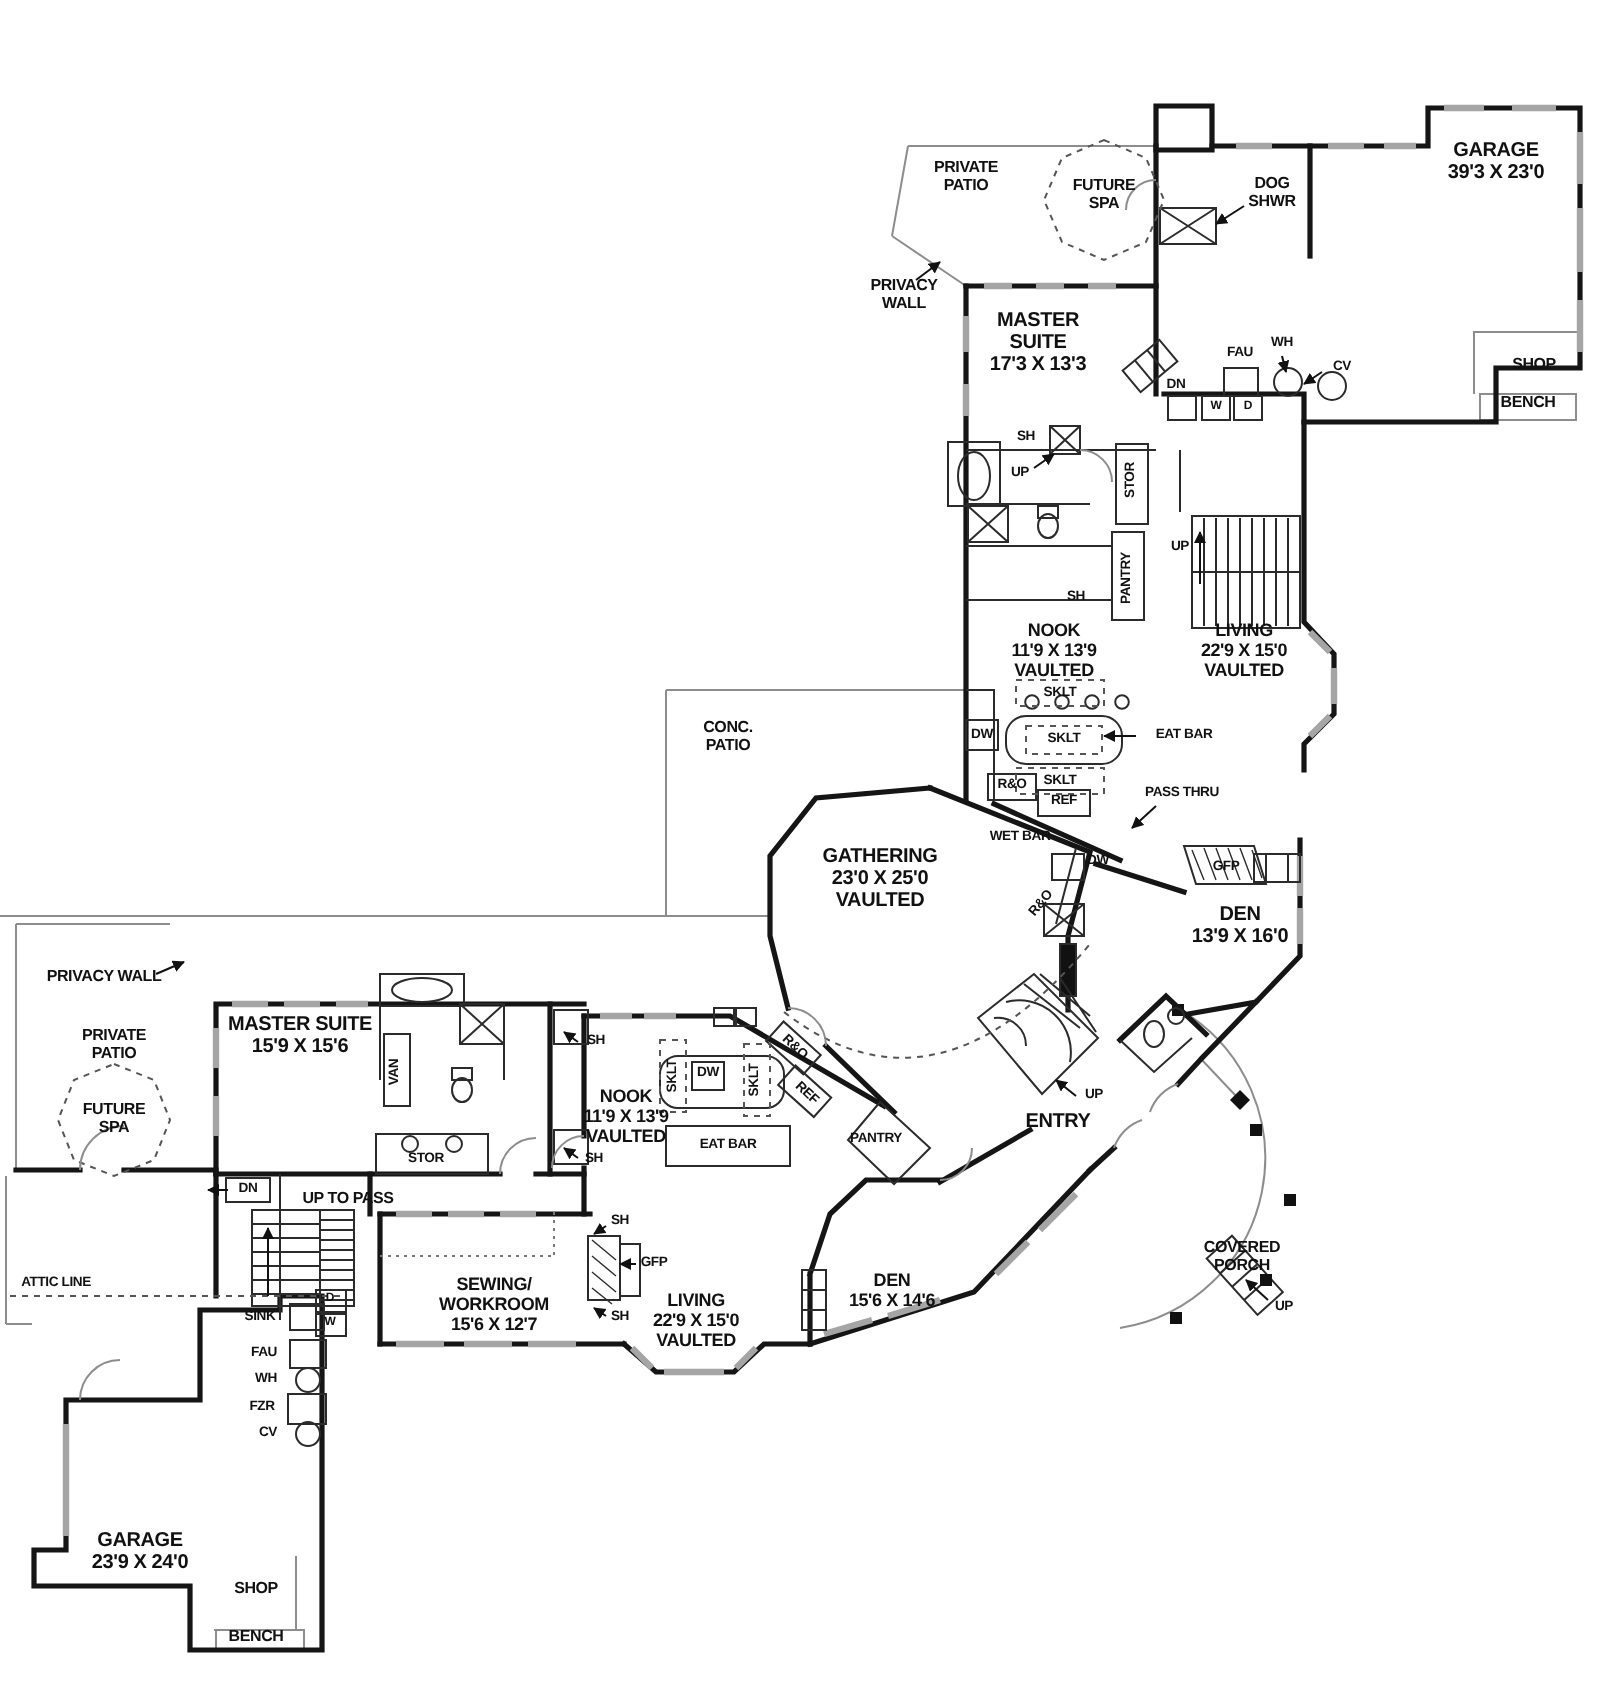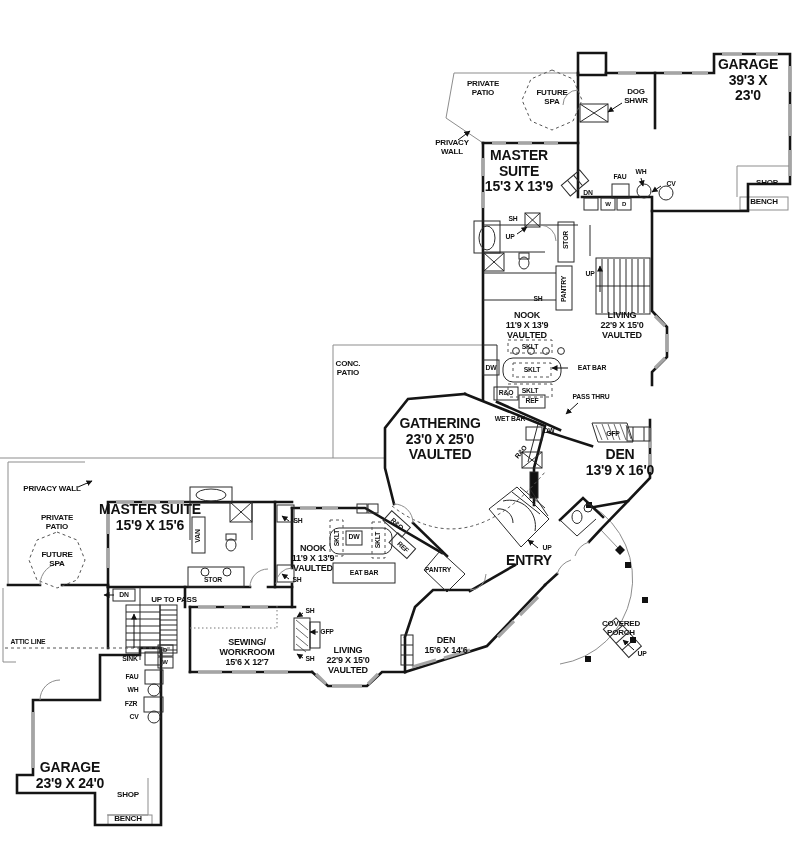--- a/index.html
+++ b/index.html
@@ -1,21 +1,21 @@
 <!DOCTYPE html>
 <html><head>
 <meta charset="utf-8">
 <style>
   html,body{margin:0;padding:0;background:#fff;}
   #plan{position:relative;width:800px;height:850px;background:#ffffff;overflow:hidden;
         font-family:"Liberation Sans",sans-serif;}
   #plan svg{position:absolute;left:0;top:0;}
   .lbl{position:absolute;transform:translate(-50%,-50%);font:bold 8px/1.12 "Liberation Sans",sans-serif;
        color:#111;text-align:center;white-space:pre-line;letter-spacing:-0.2px;pointer-events:none;}
-  .big{font-size:14px;}
+  .big{font-size:10px;}
   .med{font-size:9px;}
   .small{font-size:6.8px;}
   .tiny{font-size:6px;}
   .r90{transform:translate(-50%,-50%) rotate(-90deg);}
   .r45{transform:translate(-50%,-50%) rotate(43deg);}
   .rm50{transform:translate(-50%,-50%) rotate(-50deg);}
   
   .w{stroke:#151515;stroke-width:2.6;fill:none;stroke-linecap:square;}
   .t{stroke:#2b2b2b;stroke-width:1;fill:none;}
   .tg{stroke:#8d8d8d;stroke-width:1;fill:none;}
@@ -266,21 +266,21 @@
 <div class="lbl" style="left:552px;top:98px">FUTURE
 SPA</div>
 <div class="lbl" style="left:636px;top:97px">DOG
 SHWR</div>
 <div class="lbl big" style="left:748px;top:81px">GARAGE
 39'3 X 23'0</div>
 <div class="lbl" style="left:452px;top:148px">PRIVACY
 WALL</div>
 <div class="lbl big" style="left:519px;top:172px">MASTER
 SUITE
-15'3 X 13'9</div>
+17'3 X 13'3</div>
 <div class="lbl small" style="left:588px;top:193px">DN</div>
 <div class="lbl small" style="left:620px;top:177px">FAU</div>
 <div class="lbl small" style="left:641px;top:172px">WH</div>
 <div class="lbl small" style="left:671px;top:184px">CV</div>
 <div class="lbl tiny" style="left:608px;top:204px">W</div>
 <div class="lbl tiny" style="left:624px;top:204px">D</div>
 <div class="lbl" style="left:767px;top:183px">SHOP</div>
 <div class="lbl" style="left:764px;top:202px">BENCH</div>
 <div class="lbl small" style="left:513px;top:219px">SH</div>
 <div class="lbl small" style="left:510px;top:237px">UP</div>
@@ -295,21 +295,21 @@
 22'9 X 15'0
 VAULTED</div>
 <div class="lbl small" style="left:530px;top:347px">SKLT</div>
 <div class="lbl small" style="left:532px;top:370px">SKLT</div>
 <div class="lbl small" style="left:530px;top:391px">SKLT</div>
 <div class="lbl small" style="left:592px;top:368px">EAT BAR</div>
 <div class="lbl small" style="left:491px;top:368px">DW</div>
 <div class="lbl small" style="left:506px;top:393px">R&amp;O</div>
 <div class="lbl small" style="left:532px;top:401px">REF</div>
 <div class="lbl small" style="left:591px;top:397px">PASS THRU</div>
-<div class="lbl" style="left:348px;top:369px">CONC.
+<div class="lbl" style="left:364px;top:369px">CONC.
 PATIO</div>
 <div class="lbl big" style="left:440px;top:440px">GATHERING
 23'0 X 25'0
 VAULTED</div>
 <div class="lbl small" style="left:510px;top:419px">WET BAR</div>
 <div class="lbl small" style="left:549px;top:431px">DW</div>
 <div class="lbl small rm50" style="left:521px;top:452px">R&amp;O</div>
 <div class="lbl small" style="left:613px;top:434px">GFP</div>
 <div class="lbl big" style="left:620px;top:463px">DEN
 13'9 X 16'0</div>

